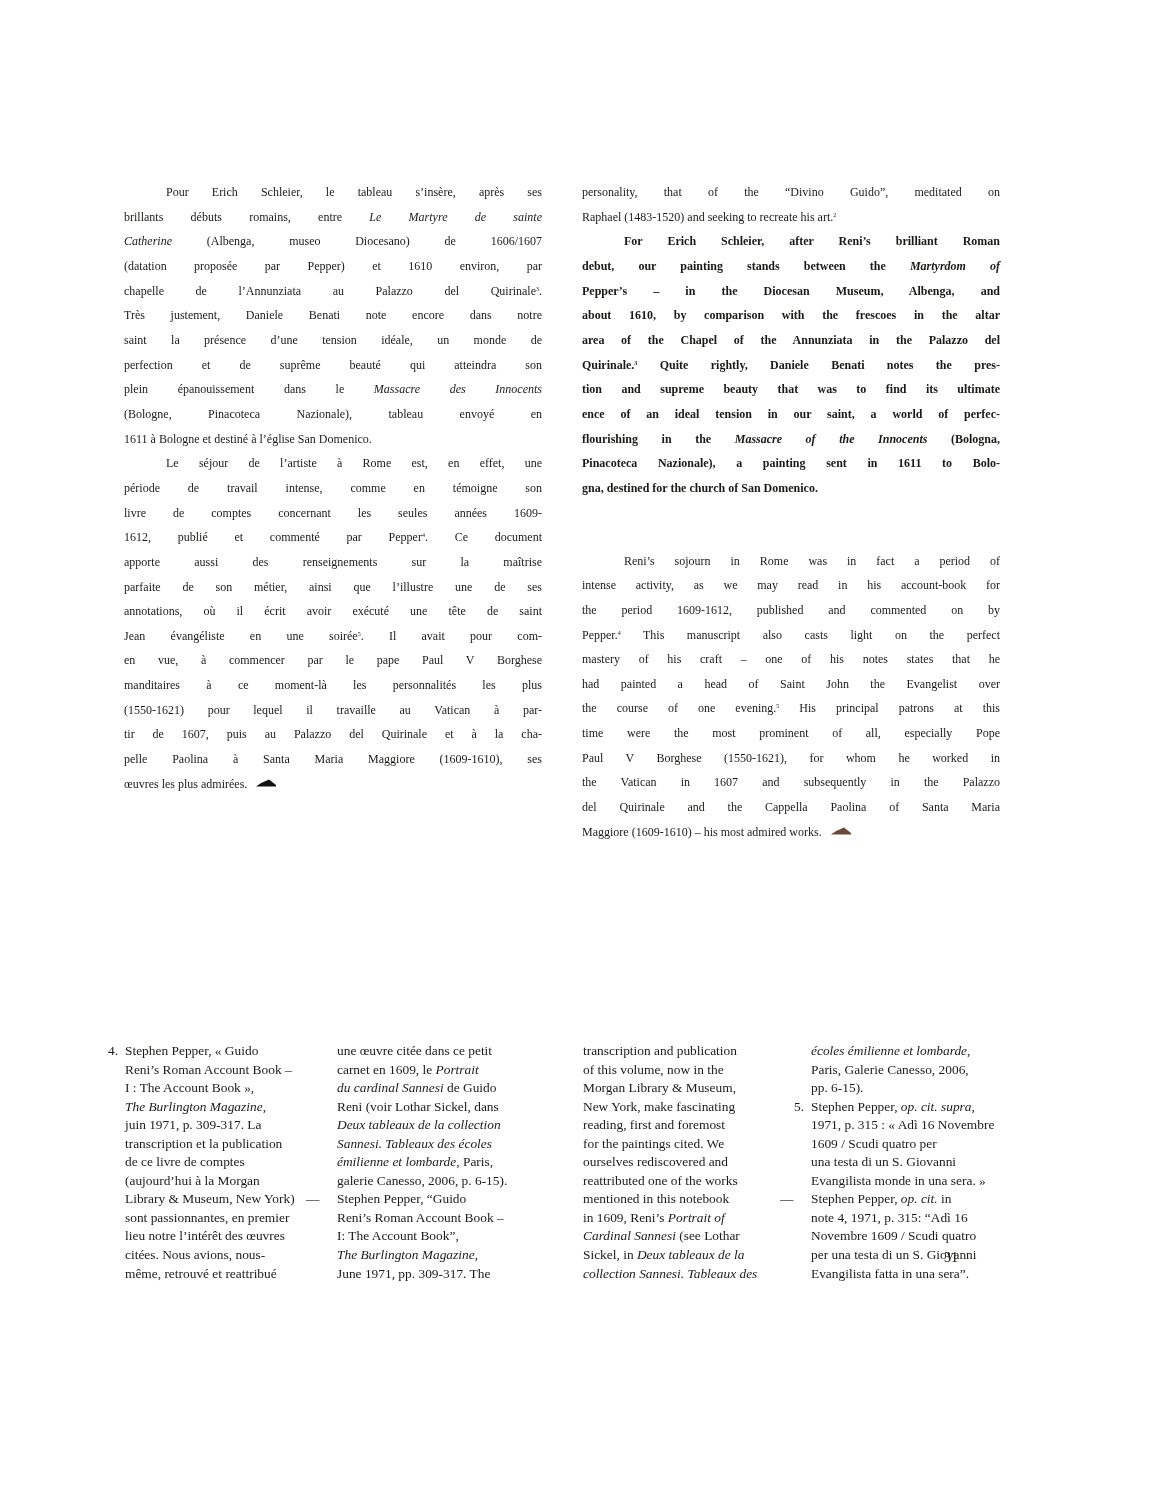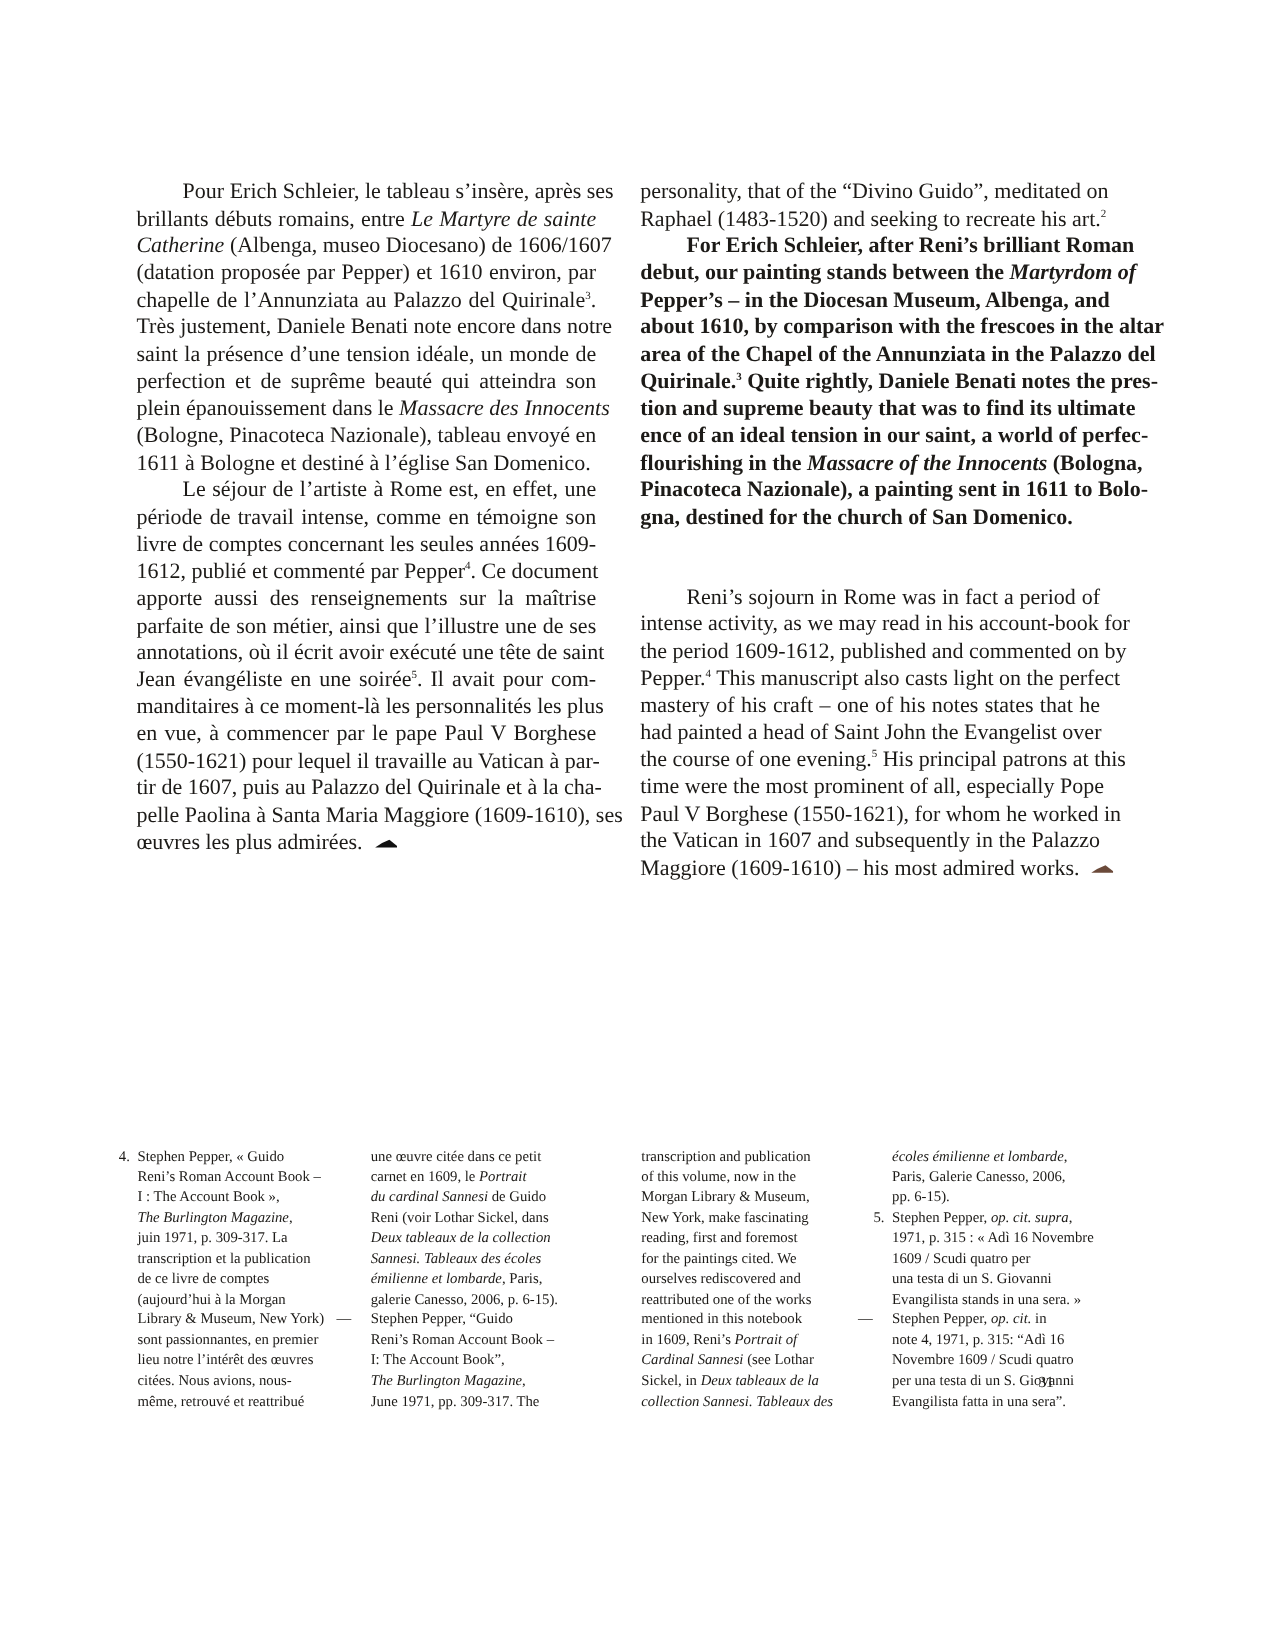--- a/index.html
+++ b/index.html
@@ -2,22 +2,22 @@
 <html><head>
 <meta charset="utf-8">
 <style>
   html, body { margin: 0; padding: 0; background: #ffffff; }
   body {
     width: 1166px; height: 1499px; position: relative; overflow: hidden;
     font-family: "Liberation Serif", "DejaVu Serif", serif;
     color: #1c1a17;
   }
   .col {
-    position: absolute; top: 162px; width: 418px;
-    font-size: 20px; line-height: 24.65px;
+    position: absolute; top: 180px; width: 418px;
+    font-size: 12px; line-height: 24.65px;
     text-align: justify; hyphens: manual;
   }
   .col-left { left: 124px; }
   .col-right { left: 582px; }
   .col p { margin: 0; text-indent: 42px; }
   .col p.noindent { text-indent: 0; }
   .lines span.line { display: block; text-align: justify; text-align-last: justify; white-space: nowrap; }
   .lines span.line.last { text-align-last: left; }
   sup { font-size: 0.5em; vertical-align: 0.75em; line-height: 0; }
   .endmark {
@@ -58,22 +58,22 @@
     </p>
     <p style="text-indent: 0px;">
       <span class="line" style="padding-left: 42px;">Le séjour de l’artiste à Rome est, en effet, une</span>
       <span class="line">période de travail intense, comme en témoigne son</span>
       <span class="line">livre de comptes concernant les seules années 1609-</span>
       <span class="line">1612, publié et commenté par Pepper<sup>4</sup>. Ce document</span>
       <span class="line">apporte aussi des renseignements sur la maîtrise</span>
       <span class="line">parfaite de son métier, ainsi que l’illustre une de ses</span>
       <span class="line">annotations, où il écrit avoir exécuté une tête de saint</span>
       <span class="line">Jean évangéliste en une soirée<sup>5</sup>. Il avait pour com-</span>
+      <span class="line">en vue, à commencer par le pape Paul V Borghese</span>
       <span class="line">manditaires à ce moment-là les personnalités les plus</span>
-      <span class="line">en vue, à commencer par le pape Paul V Borghese</span>
       <span class="line">(1550-1621) pour lequel il travaille au Vatican à par-</span>
       <span class="line">tir de 1607, puis au Palazzo del Quirinale et à la cha-</span>
       <span class="line">pelle Paolina à Santa Maria Maggiore (1609-1610), ses</span>
       <span class="line last">œuvres les plus admirées. <svg class="endmark" viewBox="0 0 20 8">
           <path d="M0 7.5 L20 7.5 L20 6 L13 0.5 Q6 3 0 7.5 Z" fill="#111111"></path>
         </svg></span>
     </p>
   </div>
 <div class="col col-right lines" id="col-en">
     <p class="noindent" style="text-indent: 0px;">
@@ -97,20 +97,21 @@
       <span class="line" style="padding-left: 42px;">Reni’s sojourn in Rome was in fact a period of</span>
       <span class="line">intense activity, as we may read in his account-book for</span>
       <span class="line">the period 1609-1612, published and commented on by</span>
       <span class="line">Pepper.<sup>4</sup> This manuscript also casts light on the perfect</span>
       <span class="line">mastery of his craft – one of his notes states that he</span>
       <span class="line">had painted a head of Saint John the Evangelist over</span>
       <span class="line">the course of one evening.<sup>5</sup> His principal patrons at this</span>
       <span class="line">time were the most prominent of all, especially Pope</span>
       <span class="line">Paul V Borghese (1550-1621), for whom he worked in</span>
       <span class="line">the Vatican in 1607 and subsequently in the Palazzo</span>
+      <span class="line">del Quirinale and the Cappella Paolina of Santa Maria</span>
       <span class="line last">Maggiore (1609-1610) – his most admired works. <svg class="endmark" viewBox="0 0 20 8">
           <path d="M0 7.5 L20 7.5 L20 6 L13 0.5 Q6 3 0 7.5 Z" fill="#6b4a3a"></path>
         </svg></span>
     </p>
   </div>
 
 <div class="fn-col fn-1">
     <span class="fl"><span class="marker">4.</span>Stephen Pepper, « Guido</span>
     <span class="fl">Reni’s Roman Account Book –</span>
     <span class="fl">I : The Account Book »,</span>
@@ -156,21 +157,21 @@
     <span class="fl"><i>collection Sannesi. Tableaux des</i></span>
   </div>
 <div class="fn-col fn-4">
     <span class="fl"><i>écoles émilienne et lombarde</i>,</span>
     <span class="fl">Paris, Galerie Canesso, 2006,</span>
     <span class="fl">pp. 6-15).</span>
     <span class="fl"><span class="marker">5.</span>Stephen Pepper, <i>op. cit. supra</i>,</span>
     <span class="fl">1971, p. 315 : « Adì 16 Novembre</span>
     <span class="fl">1609 / Scudi quatro per</span>
     <span class="fl">una testa di un S. Giovanni</span>
-    <span class="fl">Evangilista stands in una sera. »</span>
+    <span class="fl">Evangilista monde in una sera. »</span>
     <span class="fl"><span class="dash-marker">—</span>Stephen Pepper, <i>op. cit.</i> in</span>
     <span class="fl">note 4, 1971, p. 315: “Adì 16</span>
     <span class="fl">Novembre 1609 / Scudi quatro</span>
     <span class="fl">per una testa di un S. Giovanni</span>
     <span class="fl">Evangilista fatta in una sera”.</span>
   </div>
 
 <div class="page-number">31</div>
 
 </body></html>

